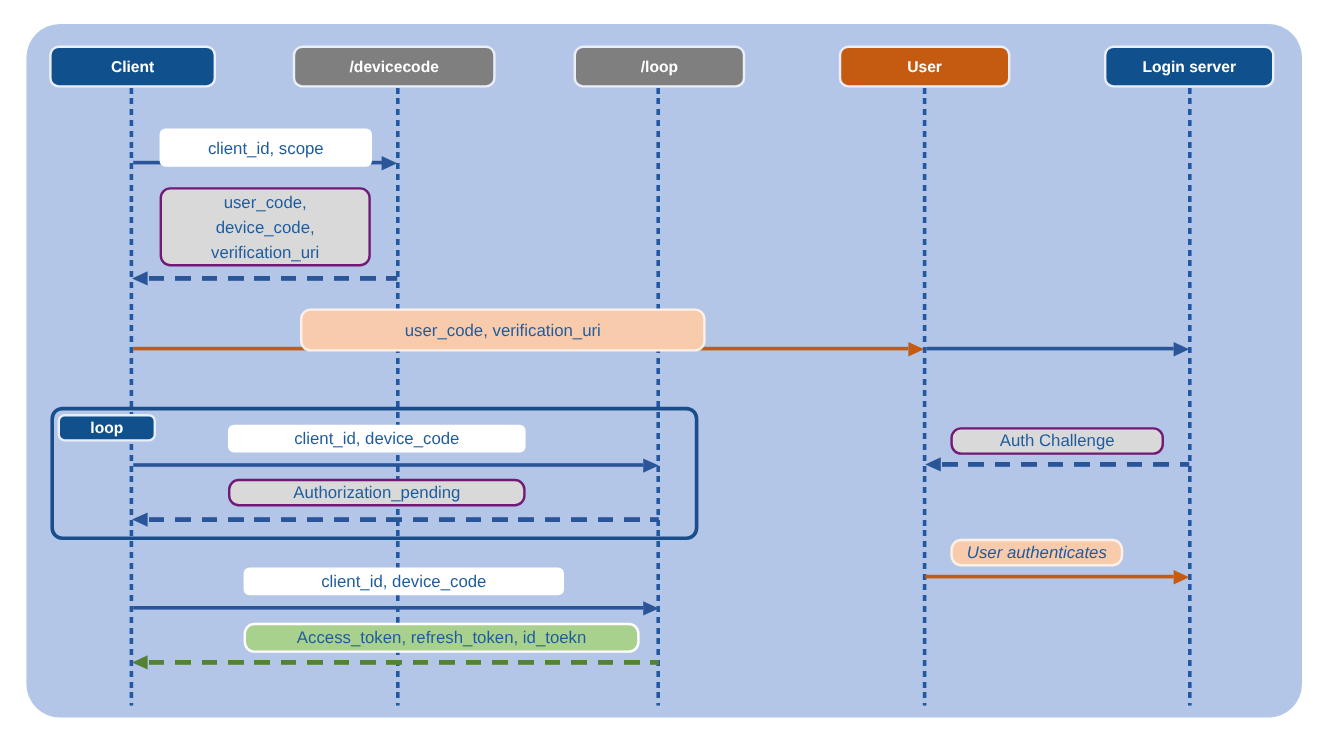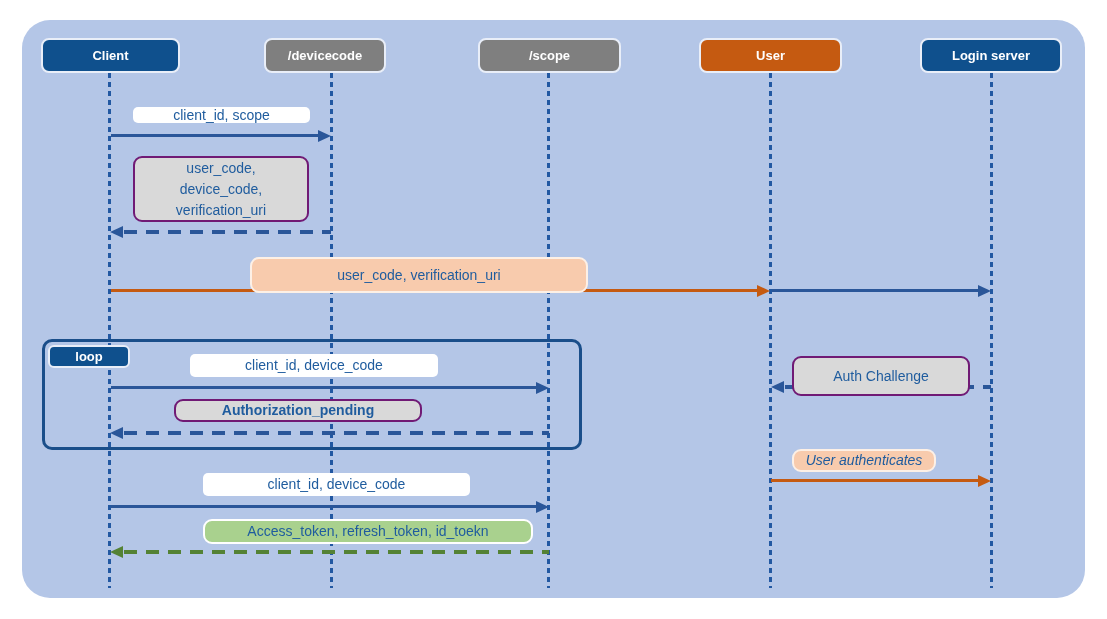--- a/index.html
+++ b/index.html
@@ -52,52 +52,52 @@
 <div class="stage">
   <div class="panel"></div>
 
   <div class="lifeline" style="left:108px;"></div>
   <div class="lifeline" style="left:330px;"></div>
   <div class="lifeline" style="left:547px;"></div>
   <div class="lifeline" style="left:769px;"></div>
   <div class="lifeline" style="left:990px;"></div>
 
   <div class="actor blue" style="left:41px;width:139px;">Client</div>
-  <div class="actor gray" style="left:264px;width:122px;">/devicecode</div>
-  <div class="actor gray" style="left:478px;width:143px;">/scope</div>
+  <div class="actor gray" style="left:244px;width:169px;">/devicecode</div>
+  <div class="actor gray" style="left:478px;width:143px;">/loop</div>
   <div class="actor orange" style="left:699px;width:143px;">User</div>
   <div class="actor blue" style="left:920px;width:142px;">Login server</div>
 
   <div class="loopbox"></div>
   <div class="looptab">loop</div>
 
-  <div class="mbox white" style="left:133px;top:107px;width:177px;height:16px;">client_id, scope</div>
+  <div class="mbox white" style="left:133px;top:107px;width:177px;height:32px;">client_id, scope</div>
   <div class="line blue" style="left:111px;top:134px;width:208px;"></div>
   <div class="head r-blue" style="left:318px;top:130px;"></div>
 
   <div class="mbox gray" style="left:133px;top:156px;width:176px;height:66px;padding:0 14px;">user_code, device_code, verification_uri</div>
   <div class="line dash-blue" style="left:124px;top:230px;width:207px;"></div>
   <div class="head l-blue" style="left:110px;top:226px;"></div>
 
   <div class="mbox peach" style="left:250px;top:257px;width:338px;height:36px;">user_code, verification_uri</div>
   <div class="line orange" style="left:111px;top:289px;width:646px;"></div>
   <div class="head r-orange" style="left:757px;top:285px;"></div>
 
   <div class="line blue" style="left:772px;top:289px;width:206px;"></div>
   <div class="head r-blue" style="left:978px;top:285px;"></div>
 
   <div class="mbox white" style="left:190px;top:354px;width:248px;height:23px;">client_id, device_code</div>
   <div class="line blue" style="left:111px;top:386px;width:425px;"></div>
   <div class="head r-blue" style="left:536px;top:382px;"></div>
 
-  <div class="mbox gray" style="left:174px;top:399px;width:248px;height:23px;font-weight:bold;">Authorization_pending</div>
+  <div class="mbox gray" style="left:190px;top:399px;width:248px;height:23px;">Authorization_pending</div>
   <div class="line dash-blue" style="left:124px;top:431px;width:425px;"></div>
   <div class="head l-blue" style="left:110px;top:427px;"></div>
 
-  <div class="mbox gray" style="left:792px;top:356px;width:178px;height:40px;">Auth Challenge</div>
+  <div class="mbox gray" style="left:792px;top:356px;width:178px;height:23px;">Auth Challenge</div>
   <div class="line dash-blue" style="left:785px;top:385px;width:206px;"></div>
   <div class="head l-blue" style="left:771px;top:381px;"></div>
 
   <div class="mbox peach" style="left:792px;top:449px;width:144px;height:23px;font-style:italic;">User authenticates</div>
   <div class="line orange" style="left:771px;top:479px;width:207px;"></div>
   <div class="head r-orange" style="left:978px;top:475px;"></div>
 
   <div class="mbox white" style="left:203px;top:473px;width:267px;height:23px;">client_id, device_code</div>
   <div class="line blue" style="left:111px;top:505px;width:425px;"></div>
   <div class="head r-blue" style="left:536px;top:501px;"></div>

